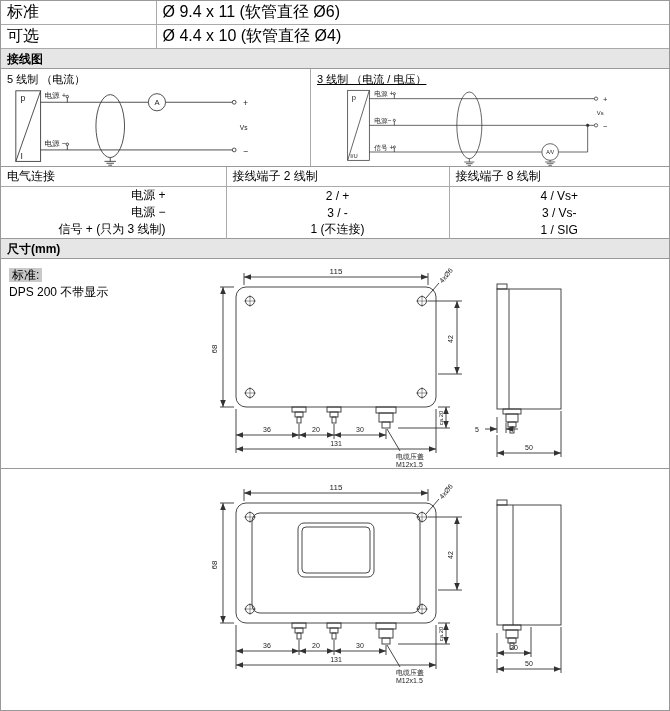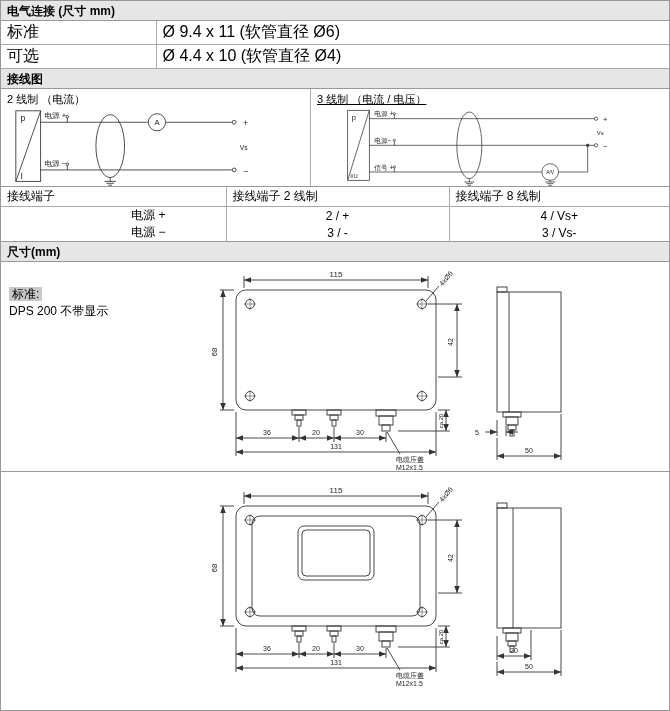--- a/index.html
+++ b/index.html
@@ -33,21 +33,21 @@
   .tbl2 tr.hdr td:first-child { border-left:none; }
   .tbl2 tr.hdr td:last-child { border-right:none; }
   .tbl2 td.lab { width:225px; text-align:right; padding-right:60px; border-right:1px solid #aaa; font-size:12px; height:13px; }
   .tbl2 td.v2 { width:223px; text-align:center; border-right:1px solid #aaa; font-size:12px; height:13px; }
   .tbl2 td.v3 { text-align:center; font-size:12px; height:13px; }
   .tbl2 tr.hdr td.mid { }
 
   .dims-block { position:relative; border-bottom:1px solid #999; }
   #std-block { height:210px; }
   #opt-block { height:222px; border-bottom:none; }
-  .dims-label { position:absolute; left:8px; top:8px; font-size:12px; line-height:17px;margin-top:16px; }
+  .dims-label { position:absolute; left:8px; top:8px; font-size:12px; line-height:17px; }
   .tag { background:#c9c9c9; padding:0 3px; }
   .front-svg { position:absolute; left:195px; top:2px; }
   #opt-block .front-svg { top:8px; }
   .side-svg { position:absolute; left:462px; top:12px; }
   #opt-block .side-svg { top:18px; }
 
   svg text { font-family:"Liberation Sans","DejaVu Sans",sans-serif; }
 </style>
 </head>
 <body>
@@ -55,39 +55,38 @@
 <svg width="0" height="0" style="position:absolute">
   <defs>
     <marker id="arr" viewBox="0 0 10 10" refX="10" refY="5" markerWidth="8" markerHeight="8" orient="auto-start-reverse">
       <path d="M0,1 L10,5 L0,9 z" fill="#333"></path>
     </marker>
   </defs>
 </svg>
 
 <div class="page">
 
-  <div class="sec-header">电气连接 (尺寸 mm)</div>
   <table class="tbl1">
     <tbody>
         <tr>
       <td class="c1">标准</td>
       <td class="c2">Ø 9.4 x 11 (软管直径 Ø6)</td>
     </tr>
     <tr>
       <td class="c1">可选</td>
       <td class="c2">Ø 4.4 x 10 (软管直径 Ø4)</td>
     </tr>
   </tbody>
     </table>
 
   <div class="sec-header">接线图</div>
   <div class="wiring-row">
 
     <div class="wiring-box wb-left">
-      <div class="wiring-title">2 线制 （电流）</div>
+      <div class="wiring-title">5 线制 （电流）</div>
       <svg viewBox="0 0 302 86" width="302" height="82">
         <g stroke="#333" stroke-width="0.9" fill="none">
           <rect x="4" y="4" width="26" height="74"></rect>
           <line x1="4" y1="78" x2="30" y2="4"></line>
           <line x1="30" y1="16" x2="143" y2="16"></line>
           <line x1="161" y1="16" x2="231" y2="16"></line>
           <line x1="30" y1="66" x2="231" y2="66"></line>
           <line x1="58" y1="16" x2="58" y2="11"></line>
             <circle cx="58" cy="10" r="1.3"></circle>
           <line x1="58" y1="66" x2="58" y2="61"></line>
@@ -162,33 +161,38 @@
           <text x="313" y="50" font-size="9" text-anchor="middle">−</text>
           <text x="307" y="33" font-size="7" text-anchor="middle">Vs</text>
         </g>
       </svg>
     </div>
   </div>
 
   <table class="tbl2">
     <tbody>
         <tr class="hdr">
-      <td>接线端子</td>
+      <td>电气连接</td>
       <td class="mid">接线端子 2 线制</td>
       <td class="mid">接线端子 8 线制</td>
     </tr>
     <tr>
       <td class="lab">电源 +</td>
       <td class="v2">2 / +</td>
       <td class="v3">4 / Vs+</td>
     </tr>
     <tr>
       <td class="lab">电源 −</td>
       <td class="v2">3 / -</td>
       <td class="v3">3 / Vs-</td>
+    </tr>
+    <tr>
+      <td class="lab">信号 + (只为 3 线制)</td>
+      <td class="v2">1 (不连接)</td>
+      <td class="v3">1 / SIG</td>
     </tr>
   </tbody>
     </table>
 
   <div class="sec-header">尺寸(mm)</div>
 
   <div class="dims-block" id="std-block">
     <div class="dims-label">
       <span class="tag">标准:</span><br>
       <span>DPS 200 不带显示</span>

